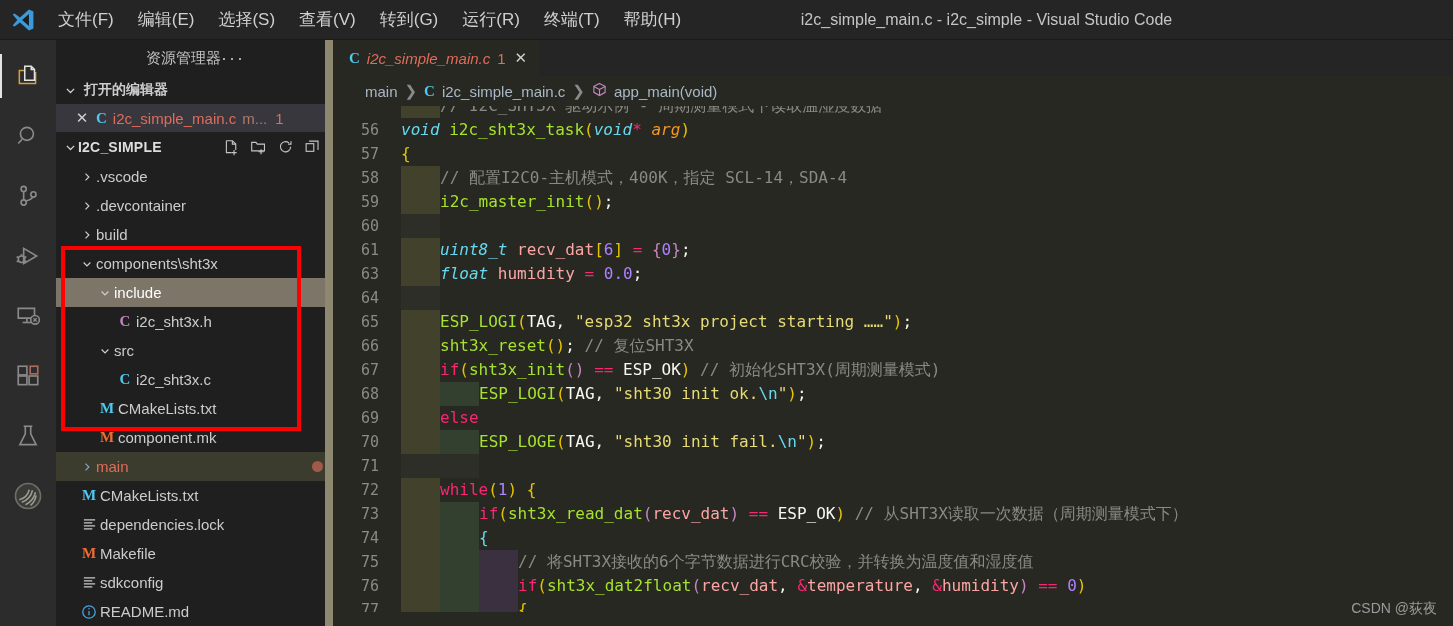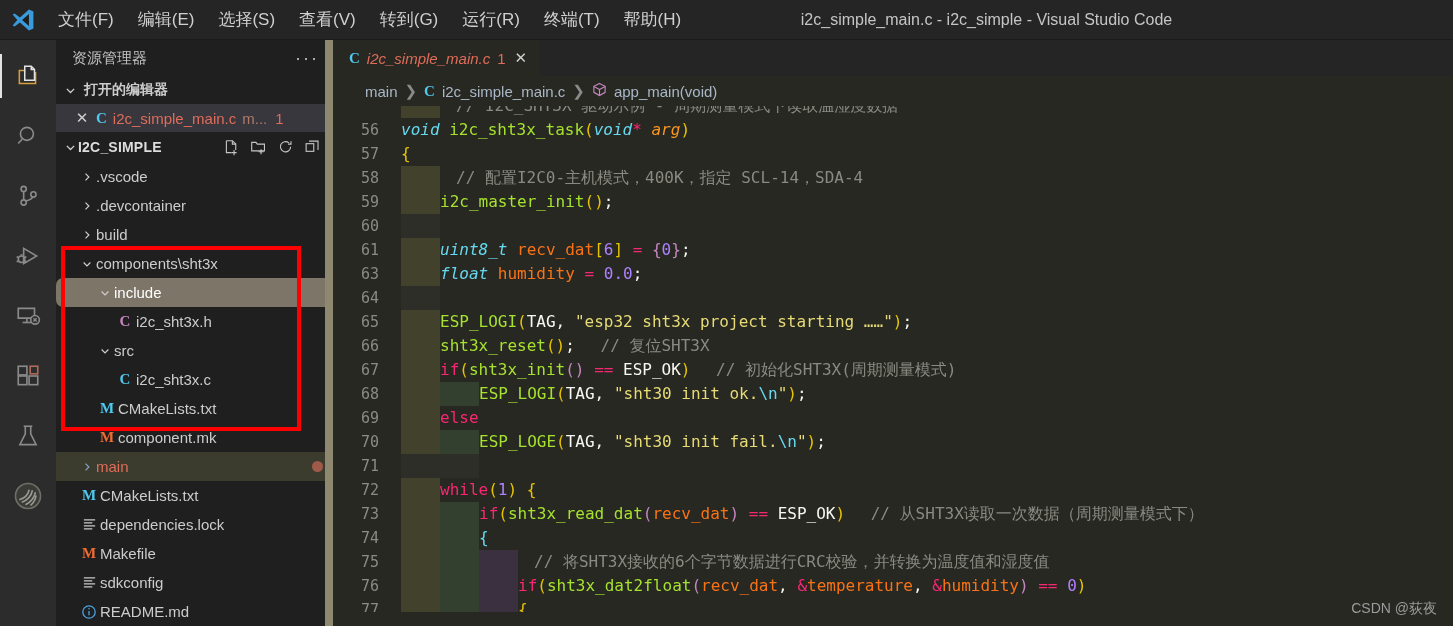--- a/index.html
+++ b/index.html
@@ -45,21 +45,21 @@
   .act-item.active::before {
     content: ""; position: absolute; left: 0; top: 8px; bottom: 8px; width: 2px; background: #e3e3e3;
   }
 
   
   .sidebar {
     width: 277px; min-width: 277px; background: #1f1f1f;
     display: flex; flex-direction: column; position: relative;
   }
   .sb-header {
-    height: 36px; display: flex; align-items: center; justify-content: space-between;
+    height: 36px; display: flex; align-items: center; justify-content: center;
     padding: 0 14px 0 16px; color: #c2c2c2; font-size: 15px;
   }
   .sb-dots { color: #c2c2c2; font-size: 18px; letter-spacing: 2px; cursor: pointer; }
 
   .section-head {
     height: 28px; display: flex; align-items: center; gap: 6px;
     padding-left: 6px; color: #ccc; font-size: 14px; font-weight: bold; cursor: pointer;
   }
   .chev { width: 16px; display:inline-flex; align-items:center; justify-content:center; color:#cfcfcf; }
 
@@ -79,21 +79,21 @@
   }
   .proj-actions { margin-left: auto; display: flex; gap: 10px; padding-right: 12px; color: #c6c6c6; }
   .proj-actions span { cursor: pointer; display:inline-flex; }
 
   .tree { flex: 1; overflow: hidden; position: relative; }
   .trow {
     height: 29px; display: flex; align-items: center; font-size: 15px;
     color: #cccccc; cursor: pointer; position: relative; padding-right: 10px;
   }
   .trow .lbl { white-space: nowrap; }
-  .trow.sel-grey { background: #7d7668; border-radius: 7px; }
+  .trow.sel-grey { background: #7d7668; }
   .trow.sel-grey .lbl { color: #ffffff; }
   .trow.sel-olive { background: #3b3b2e; }
   .trow.sel-olive .lbl { color: #e06c5a; }
   .dot-badge {
     margin-left: auto; width: 11px; height: 11px; border-radius: 50%;
     background: #a05a4a;
   }
   .tw { display:inline-flex; width: 18px; justify-content:center; align-items:center; color:#cfcfcf; flex: 0 0 18px;}
   .ficon { width: 22px; display:inline-flex; justify-content:center; align-items:center; flex:0 0 22px; font-size:15px; font-weight:bold; font-family:"Liberation Serif", serif;}
   .i-c { color:#4ec9f0; }
@@ -141,24 +141,24 @@
   .ctext { position: relative; flex: 1; line-height: 24px; display: flex; }
   .ind1 { background: #42422c; width: 39px; }
   .ind2 { background: #33402f; width: 39px; }
   .ind3 { background: #3a3040; width: 39px; }
   .gapd { background: #2d2e28; }
   .txt { white-space: pre; }
 
   .kw      { color: #f92672; }
   .type    { color: #66d9ef; font-style: italic; }
   .fn      { color: #a6e22e; }
-  .var     { color: #f97316; }
+  .var     { color: #fca5a5; }
   .num     { color: #ae81ff; }
   .str     { color: #e6db74; }
-  .cmt     { color: #8a8a82; margin-left: 16px; }
+  .cmt     { color: #8a8a82; }
   .punct   { color: #f8f8f2; }
   .paren   { color: #e6c300; }
   .paren2  { color: #c586c0; }
   .brace   { color: #e6c300; }
   .param   { color: #fd971f; font-style: italic; }
   .const   { color: #f8f8f2; }
   .op      { color: #f92672; }
   .esc     { color: #66d9ef; }
   .brk     { color: #e6c300; }
   .brace-c { color: #66d9ef; }

